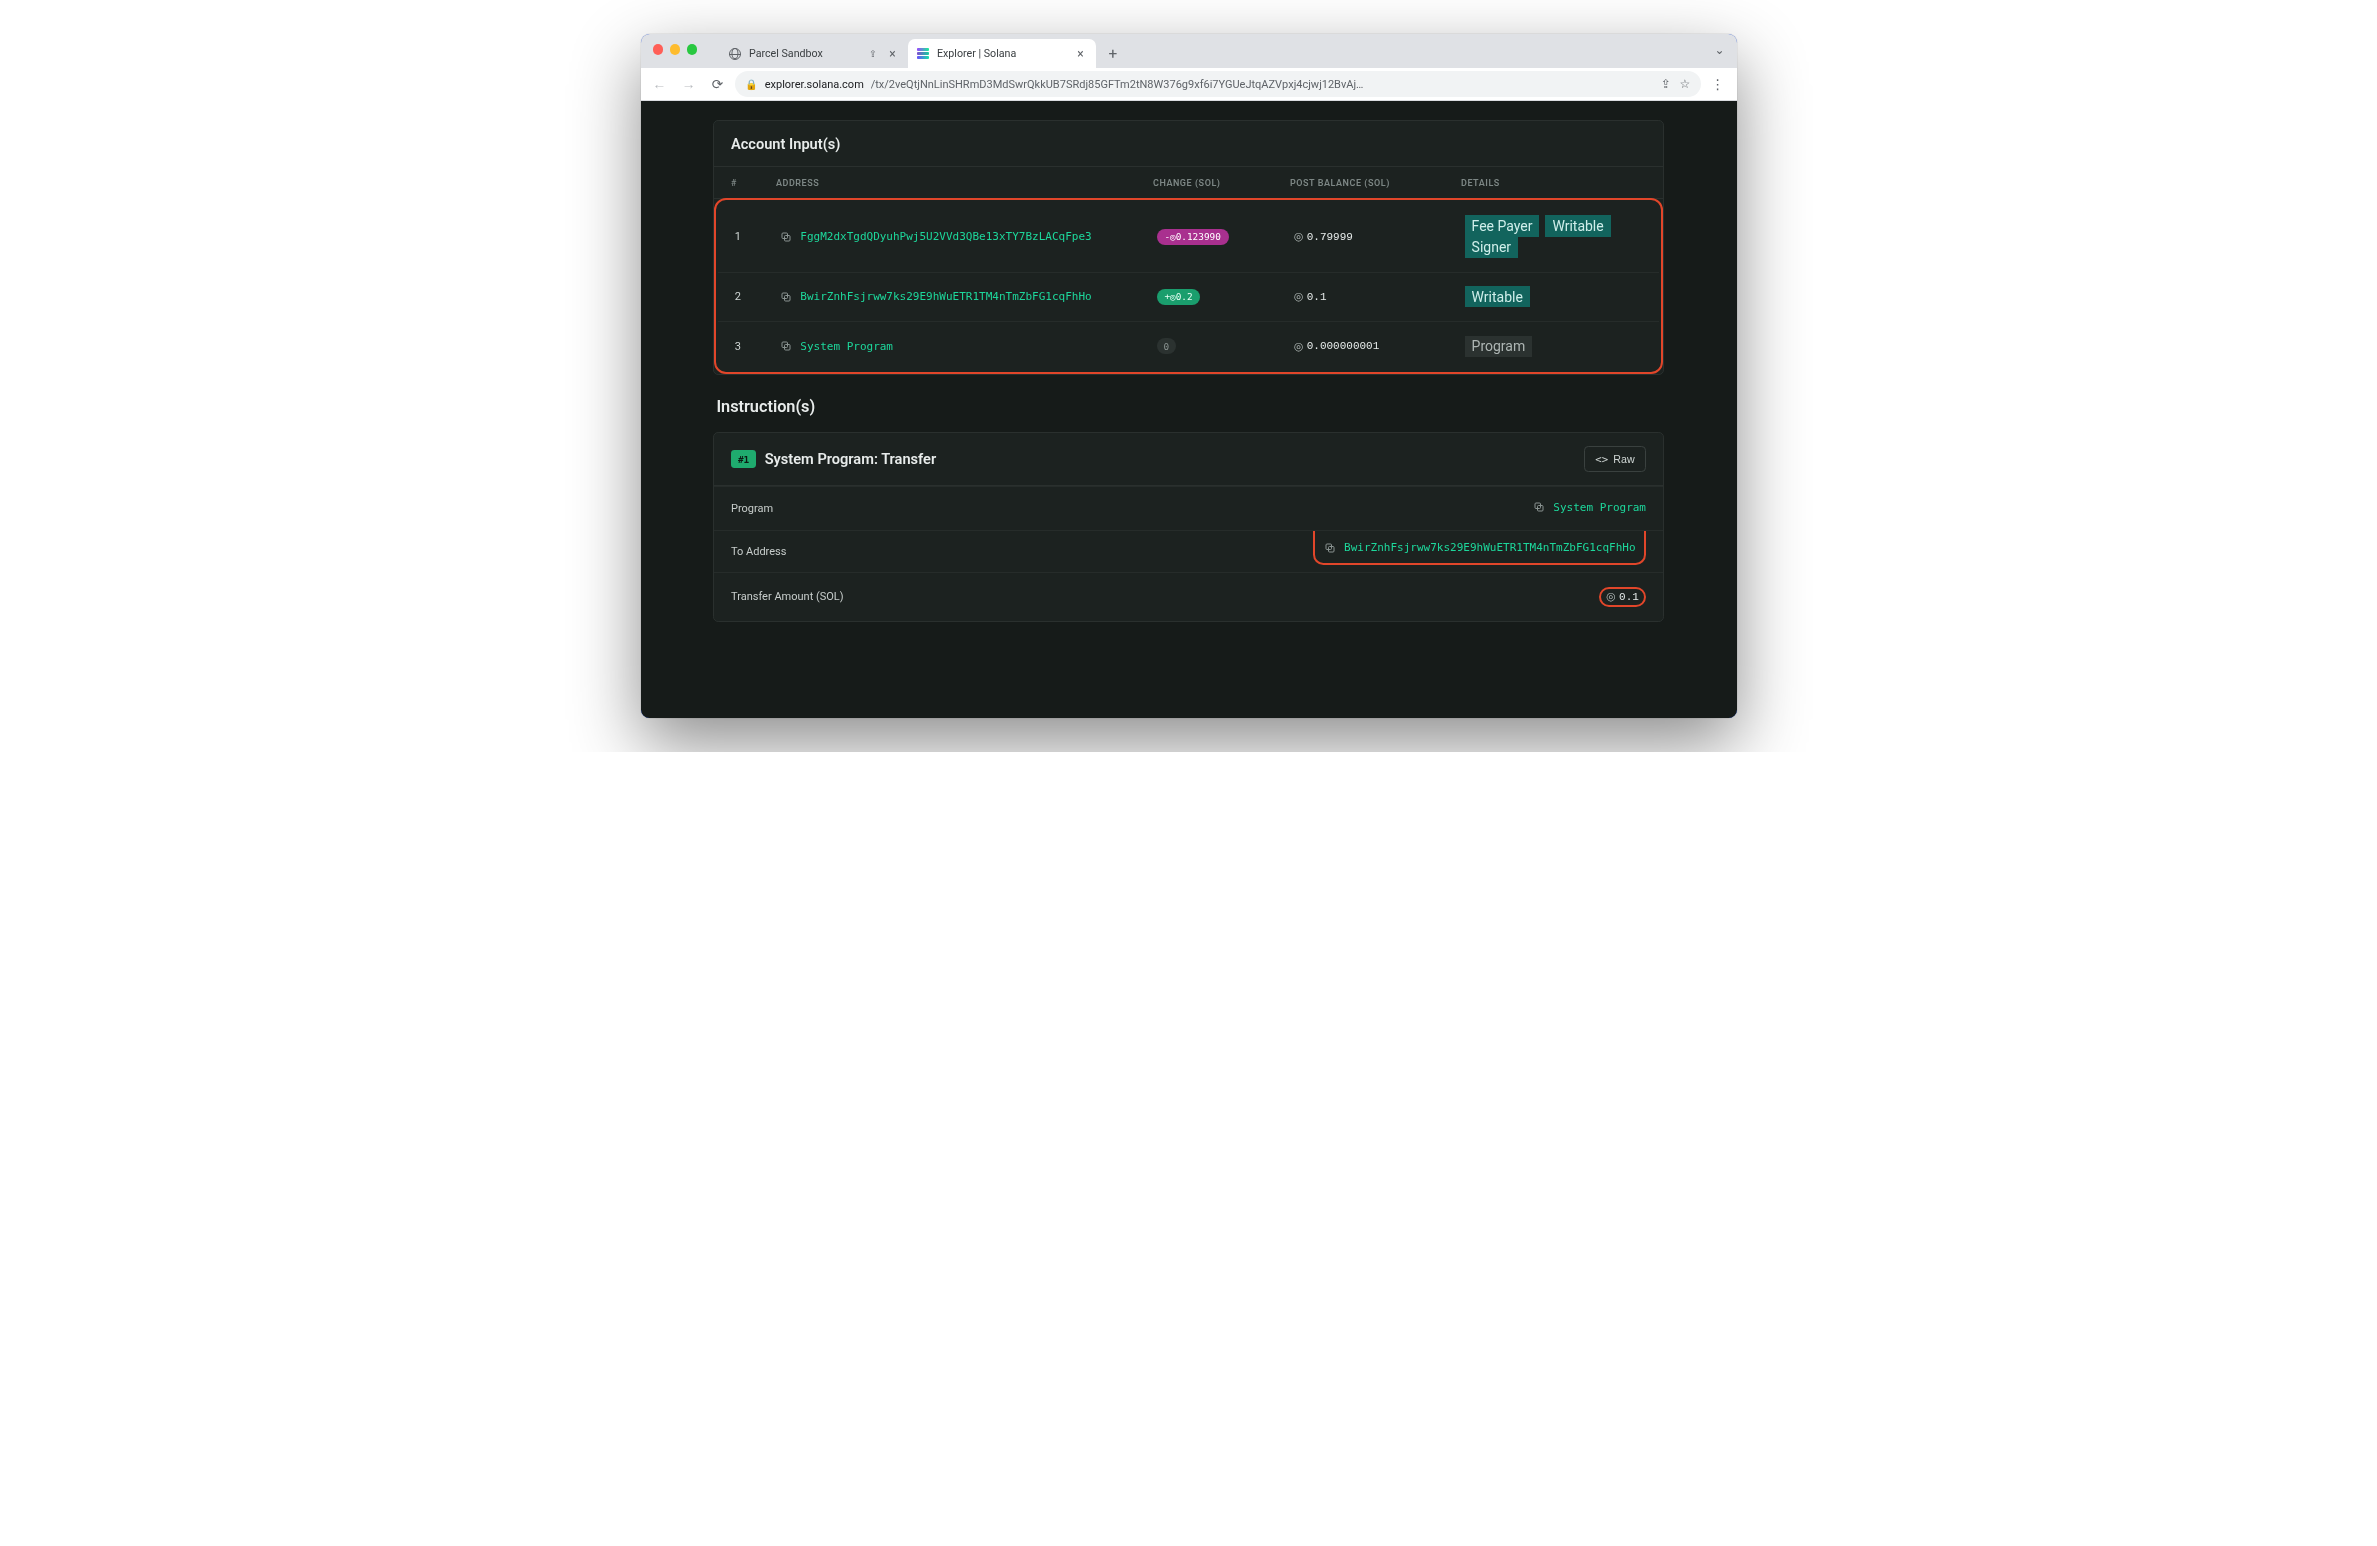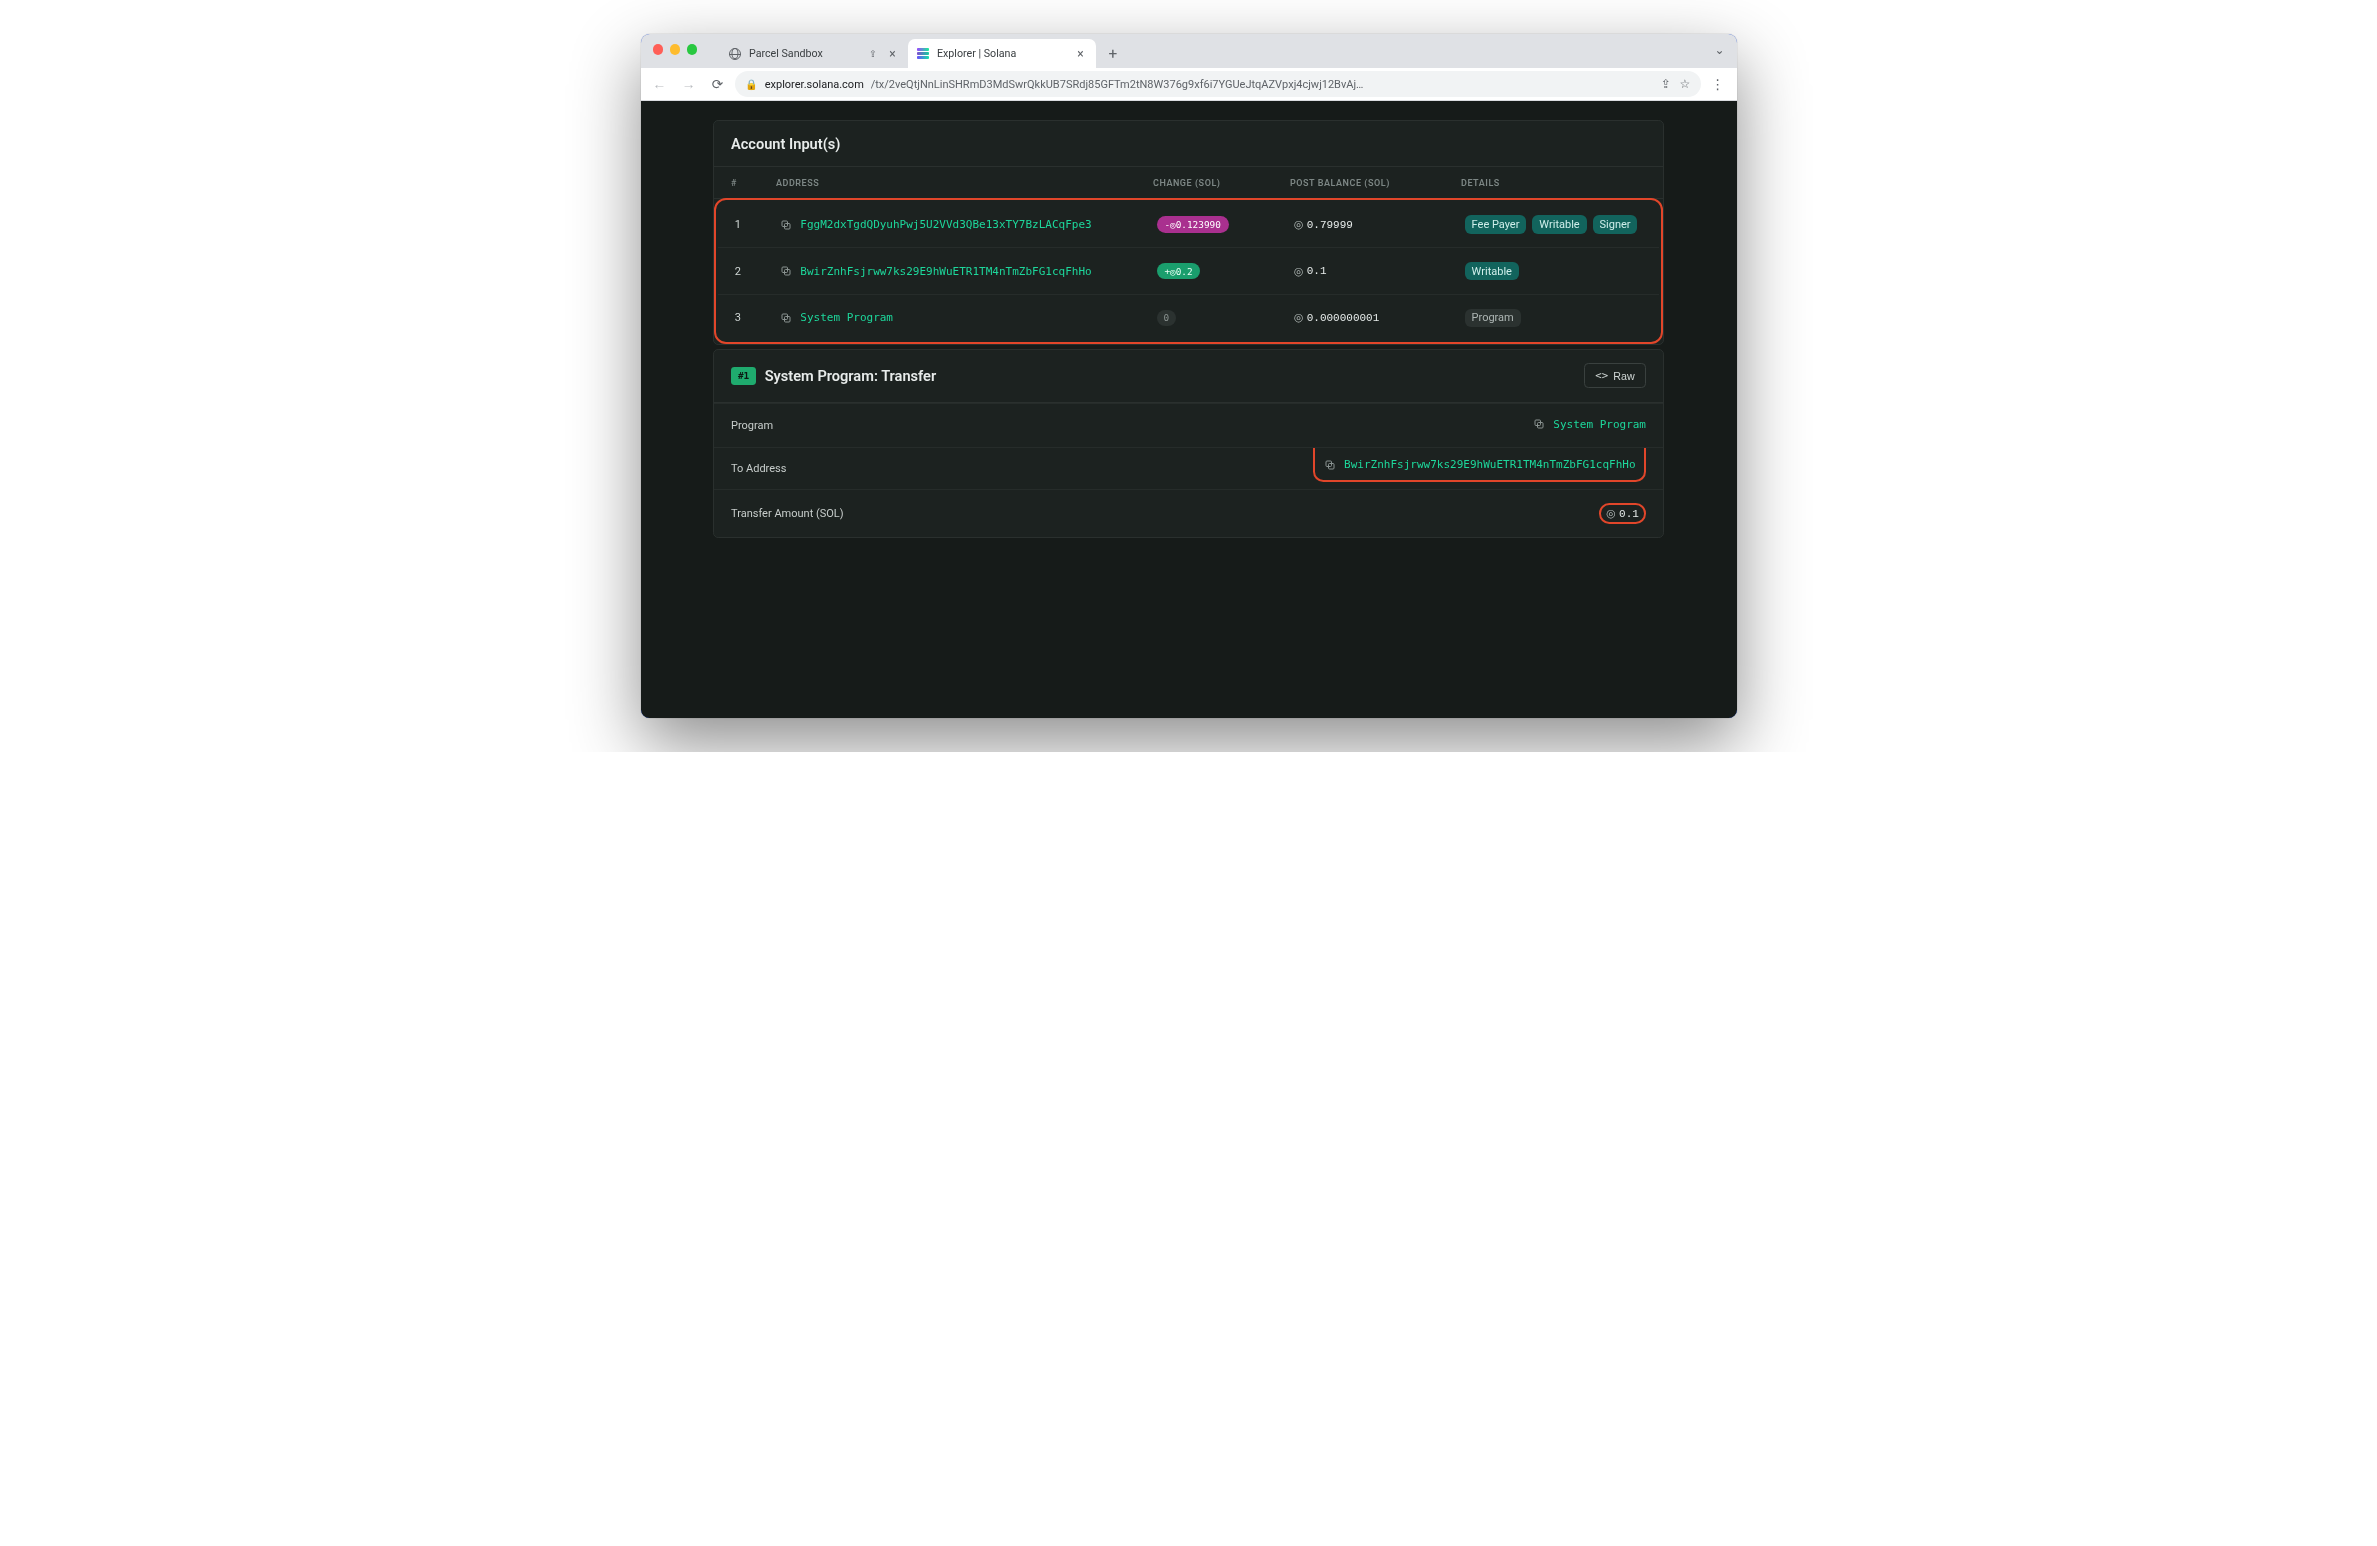--- a/index.html
+++ b/index.html
@@ -181,23 +181,23 @@
   .pill.pos { background:#1a9e6d; color:#e9fff5; }
   .pill.zero { background:#2b3230; color:#8a9391; padding:2.6px 6.9px;}
 
   .balance { color:#e6ebea; font-size:11px; display:flex; align-items:center; gap:3.4px;}
   .balance .sym { color:#b9c0be; }
 
   .tag {
     display:inline-block;
     background:#12645d;
     color:#cfeeea;
-    font-size:11px;
+    font-size:14px;
     padding:2.6px 6.9px;
-    border-radius:6px;
+    border-radius:0;
     margin-right:3.4px;
   }
   .tag.prog { background:#2b3230; color:#aeb6b4; }
 
   .highlight-box {
     border: 2.6px solid #e1462a;
     border-radius: 12px;
     padding: 1.7px;
     margin-top: -0.9px;
   }
@@ -408,20 +408,21 @@
                   </td>
                 <td>
                   <span class="tag prog">Program</span>
                 </td>
               </tr>
             </tbody>
           </table>
         </div>
       </div>
 
+      <div class="section-title">Instruction(s)</div>
 
       <div class="card inst-card">
         <div class="card-header">
           <div class="inst-header">
             <span class="inst-num">#1</span>
             <span>System Program: Transfer</span>
           </div>
           <button class="raw-btn">
             <span style="font-family:monospace;">&lt;&gt;</span>
             <span>Raw</span>

